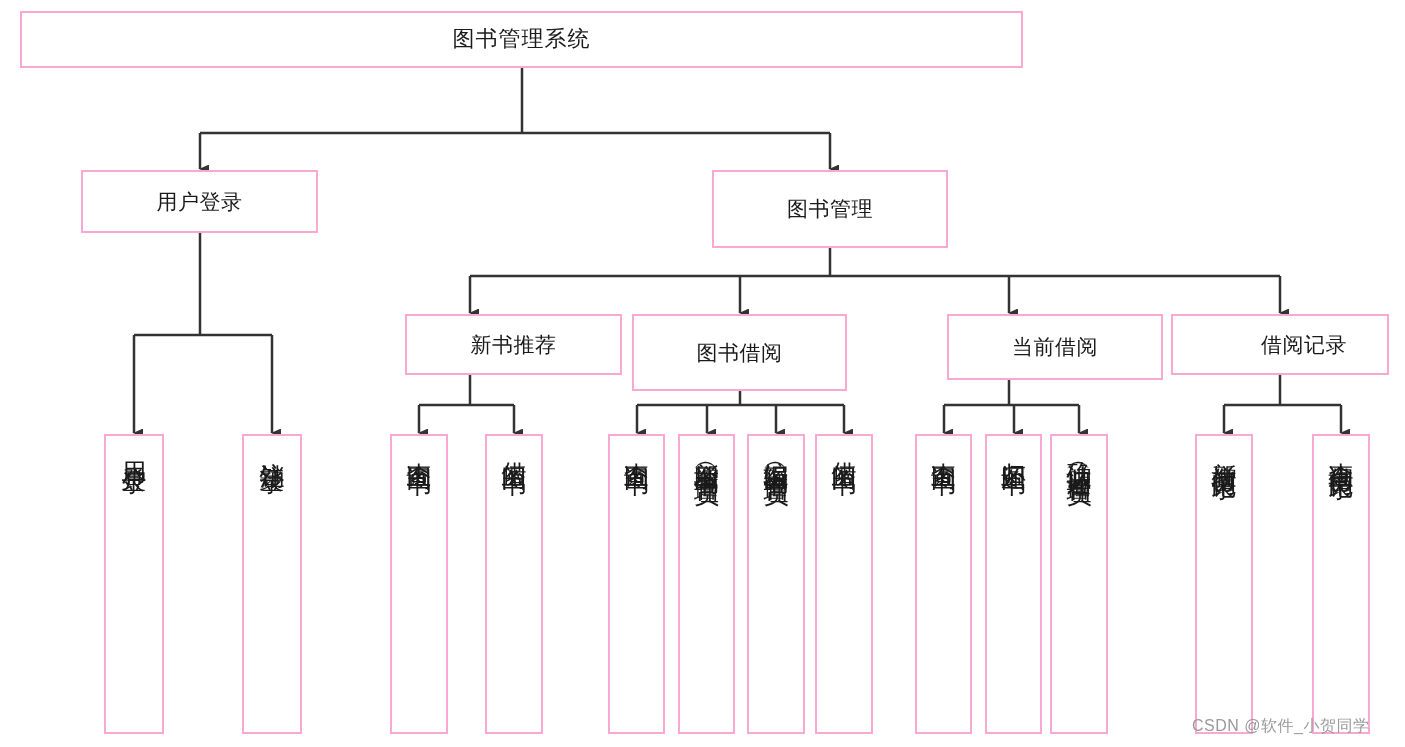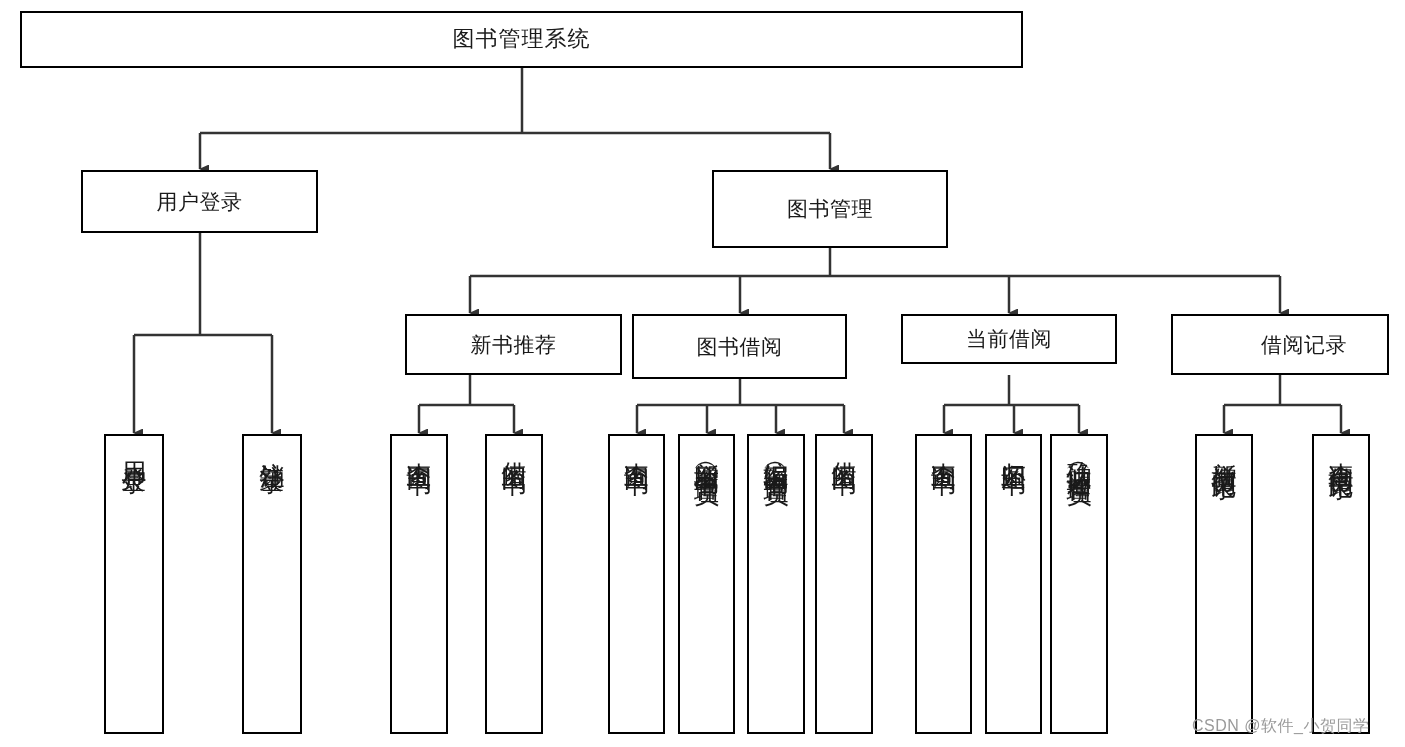--- a/index.html
+++ b/index.html
@@ -26,21 +26,21 @@
     left: 0;
     top: 0;
     width: 1405px;
     height: 747px;
     pointer-events: none;
   }
   .node-box {
     position: absolute;
     box-sizing: border-box;
     background: #ffffff;
-    border: 2px solid #000000;
+    border: 2px solid #f9a8d4;
     display: flex;
     align-items: center;
     justify-content: center;
     overflow: hidden;
   }
   .node-label {
     color: #1a1a1a;
     font-family: "Liberation Sans", "DejaVu Sans", sans-serif;
     line-height: 1.1;
     text-align: center;
@@ -128,24 +128,24 @@
       </div>
       <div class="node-box horizontal" style="left: 81px; top: 170px; width: 237px; height: 63px;">
         <span class="node-label">用户登录</span>
       </div>
       <div class="node-box horizontal" style="left: 712px; top: 170px; width: 236px; height: 78px;">
         <span class="node-label">图书管理</span>
       </div>
       <div class="node-box horizontal" style="left: 361px; top: 314px; width: 217px; height: 61px; margin-left: 44px;">
         <span class="node-label">新书推荐</span>
       </div>
-      <div class="node-box horizontal" style="left: 632px; top: 314px; width: 215px; height: 65px;">
+      <div class="node-box horizontal" style="left: 632px; top: 314px; width: 215px; height: 77px;">
         <span class="node-label">图书借阅</span>
       </div>
-      <div class="node-box horizontal" style="left: 901px; top: 314px; width: 216px; height: 50px;">
+      <div class="node-box horizontal" style="left: 947px; top: 314px; width: 216px; height: 66px;">
         <span class="node-label">当前借阅</span>
       </div>
       <div class="node-box horizontal" style="left: 1171px; top: 314px; width: 218px; height: 61px; padding-left: 48px;">
         <span class="node-label">借阅记录</span>
       </div>
       <div class="node-box vertical" style="left: 104px; top: 434px; width: 60px; height: 300px;">
         <span class="node-label">用户登录</span>
       </div>
       <div class="node-box vertical" style="left: 242px; top: 434px; width: 60px; height: 300px;">
         <span class="node-label">注销登录</span>

